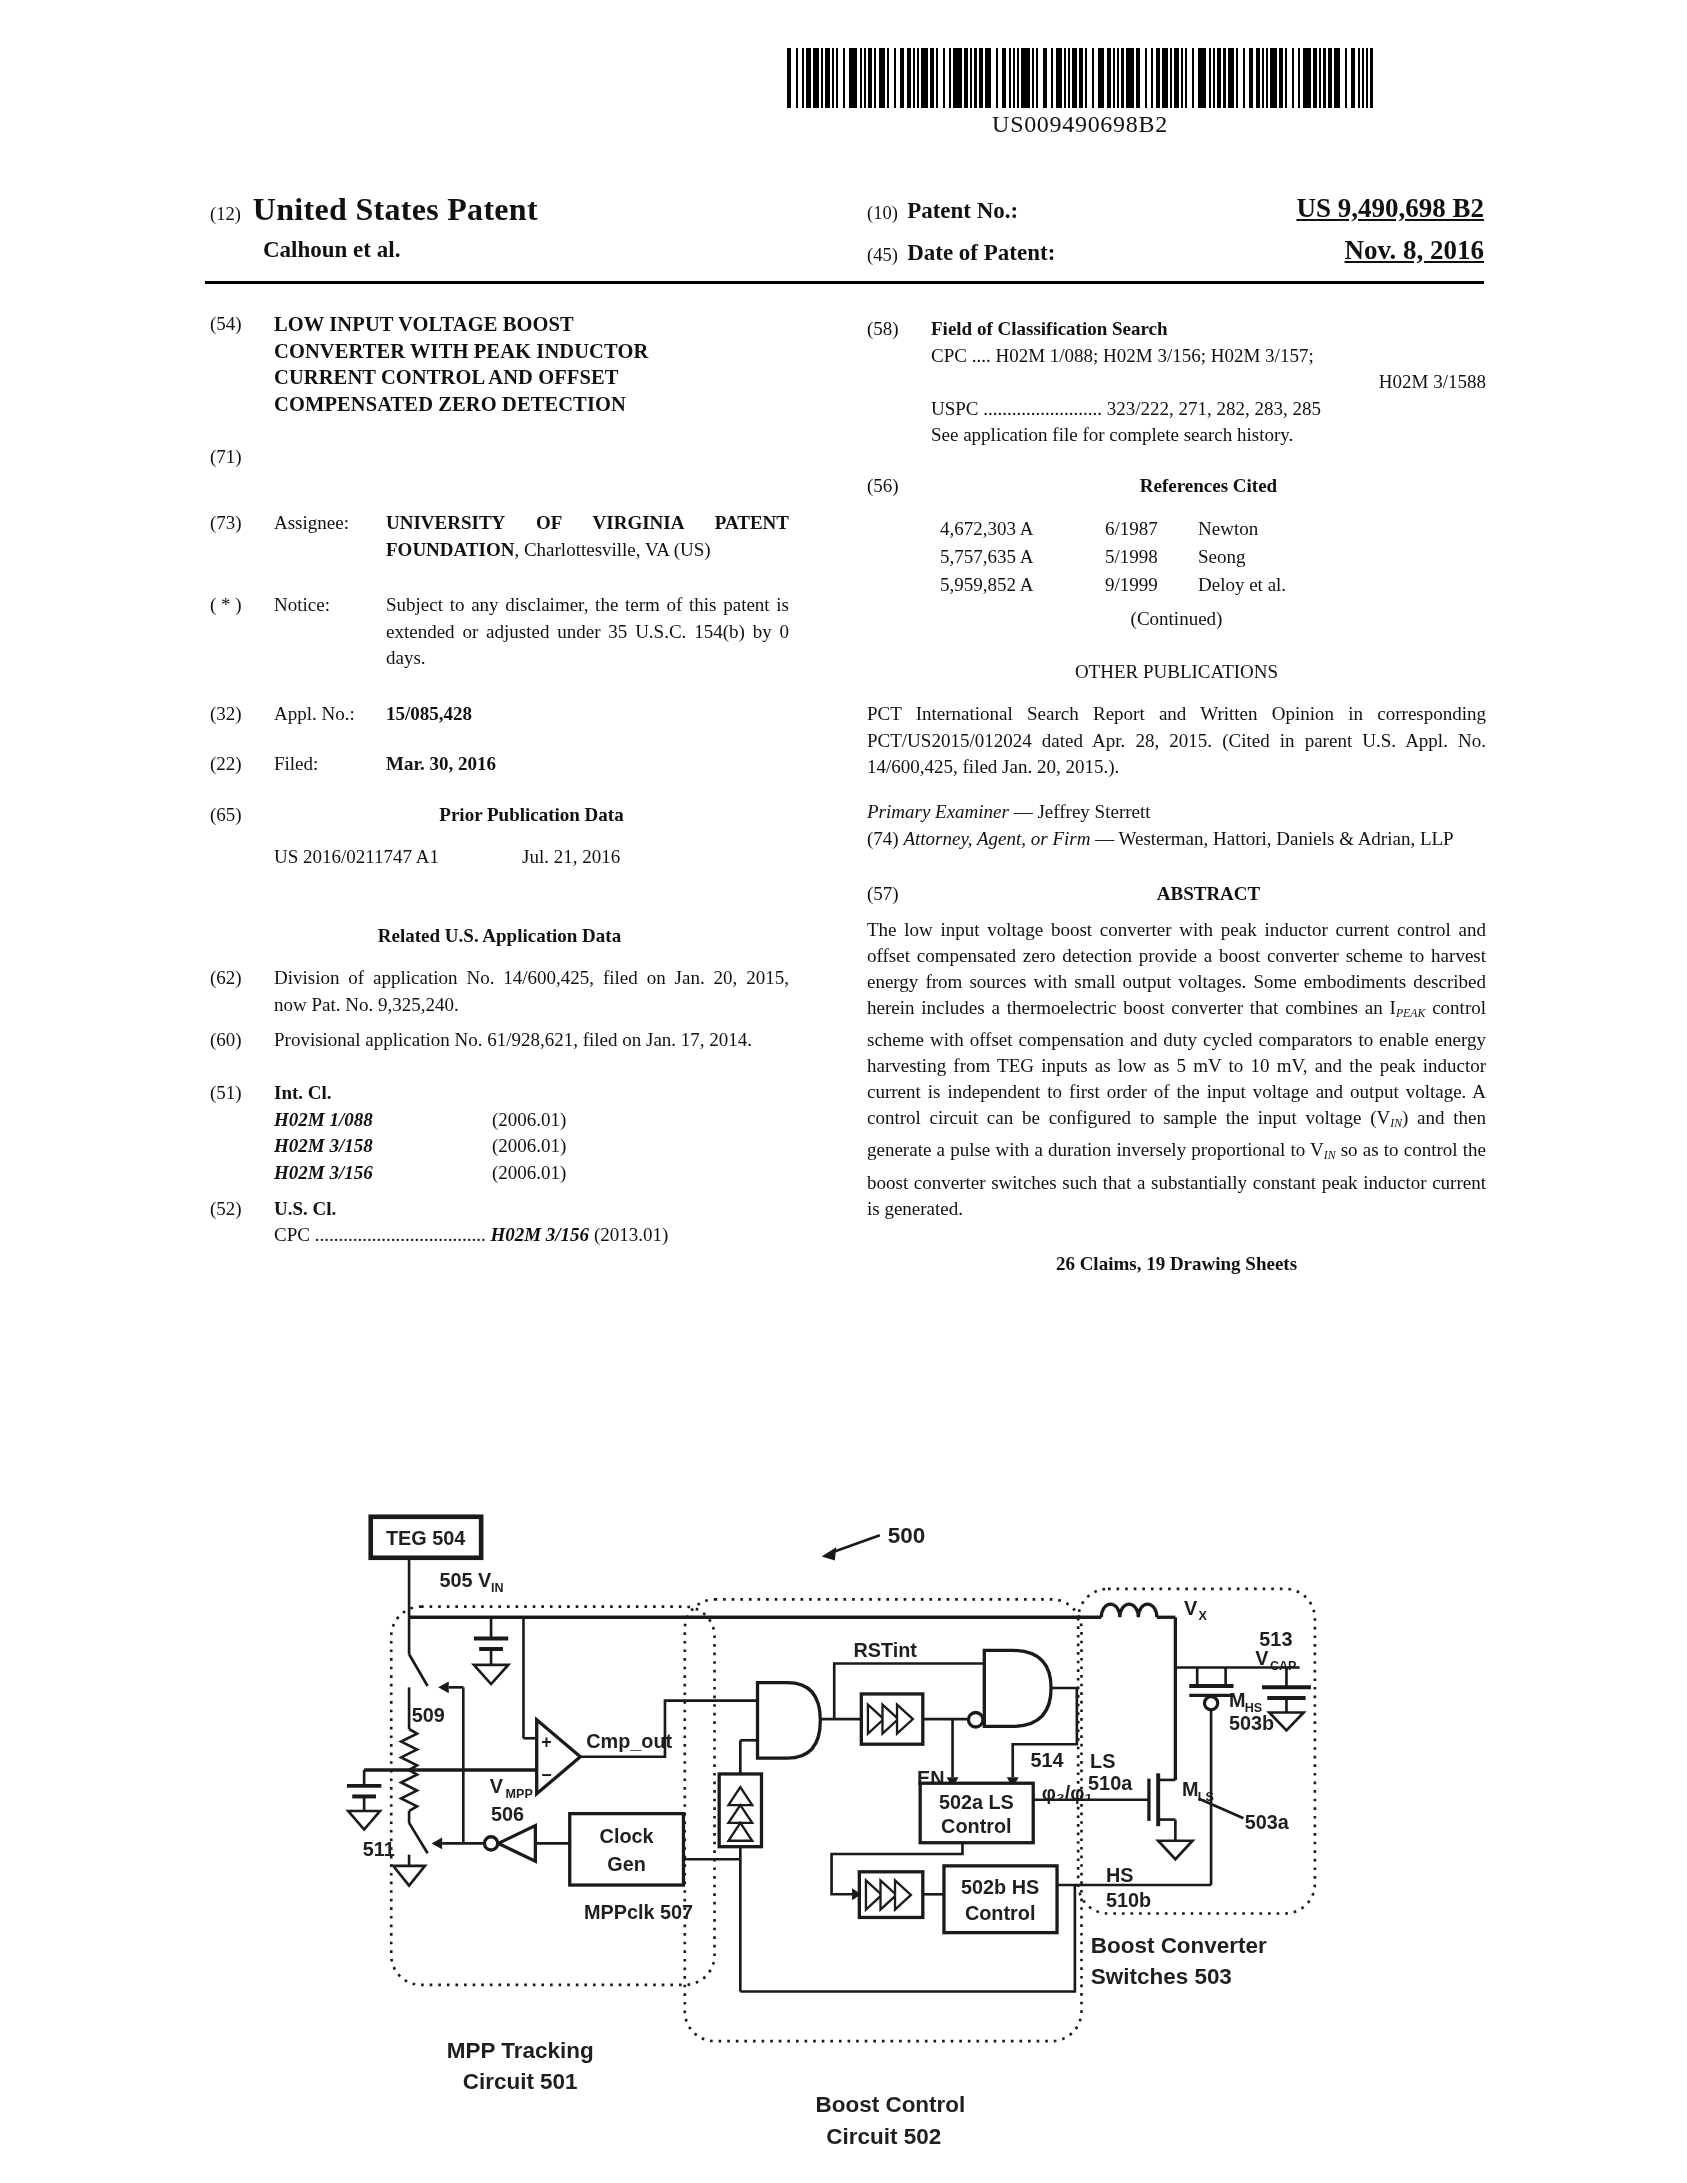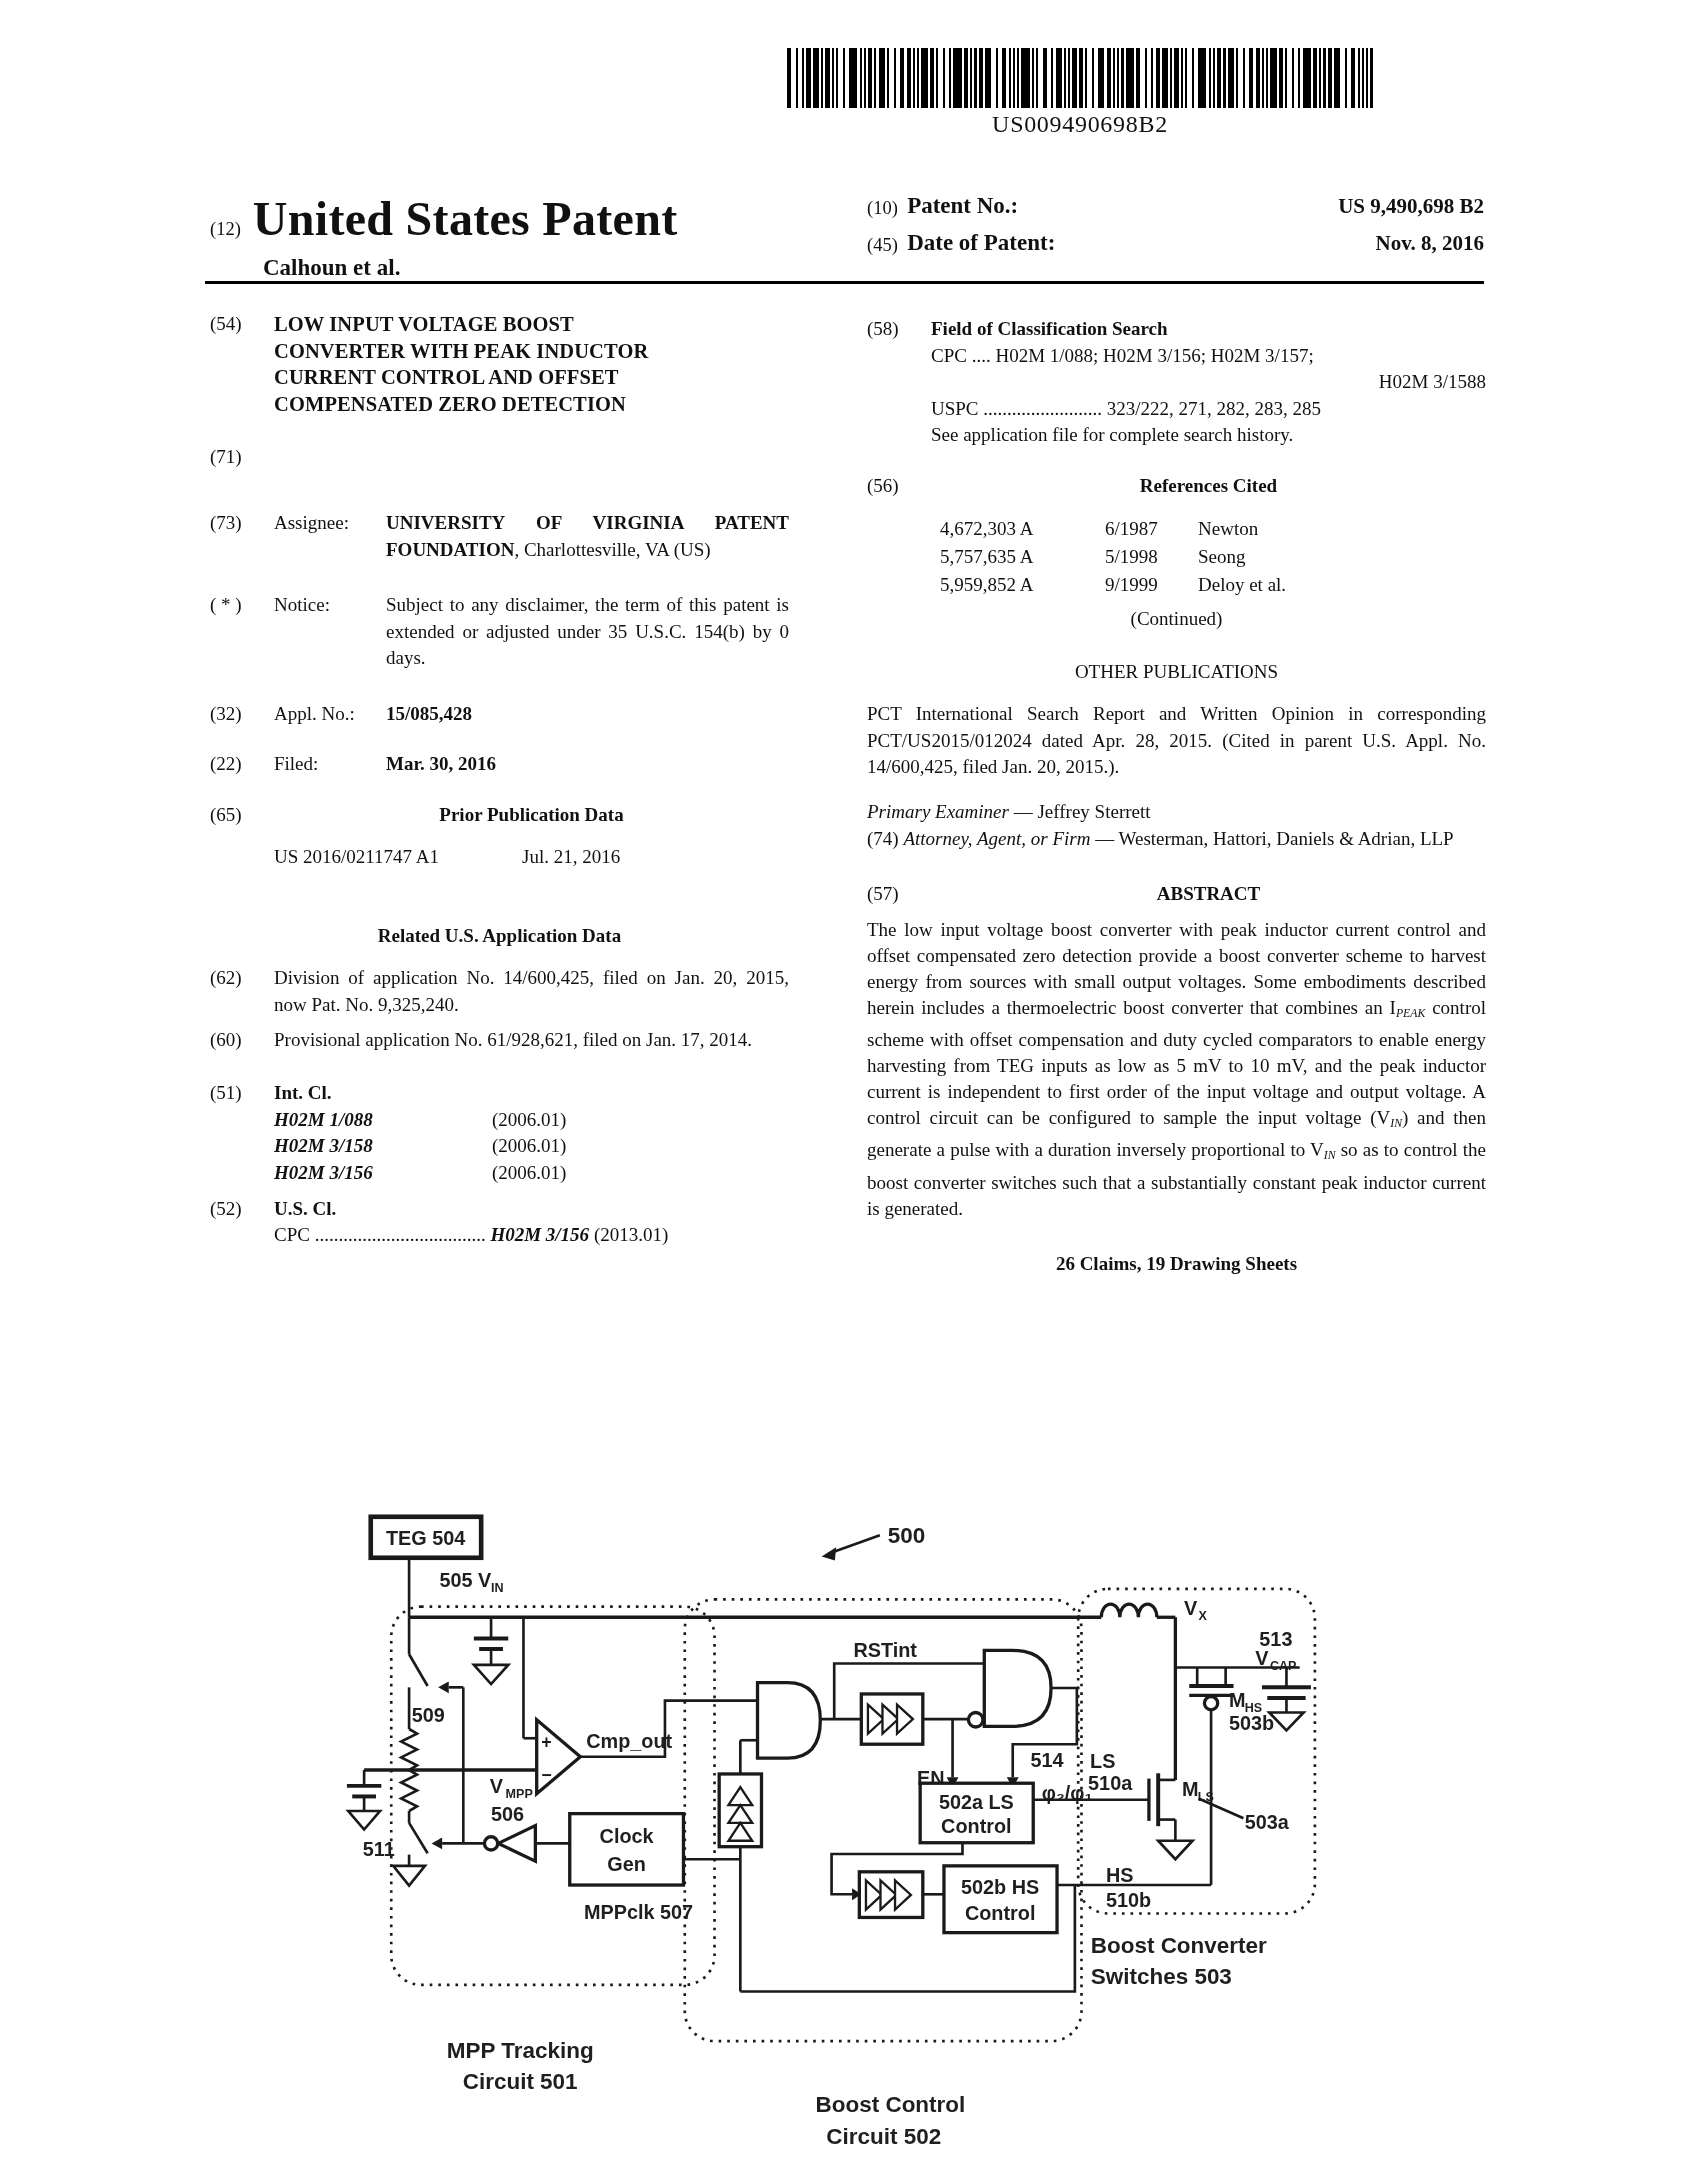--- a/index.html
+++ b/index.html
@@ -9,26 +9,26 @@
   }
   
   .barcode-wrap { position:absolute; left:787px; top:48px; width:586px; }
   .barcode { display:flex; align-items:stretch; width:586px; height:60px; overflow:hidden; }
   .bar { background:#000; height:100%; flex:0 0 auto; }
   .barcode-text { text-align:center; font-size:24px; letter-spacing:0.7px; margin-top:2.6px; }
   
   .hdr-num { font-size:18.5px; }
   .hdr-left { position:absolute; left:210px; top:191px; }
   .hdr-title { display:flex; align-items:baseline; gap:12px; }
-  .hdr-title .big { font-size:48px; font-weight:bold; letter-spacing:0.3px; }
+  .hdr-title .big { font-size:32px; font-weight:bold; letter-spacing:0.3px; }
   .hdr-party { font-size:23px; font-weight:bold; margin:9.3px 0 0 53px; }
   .hdr-right { position:absolute; left:867px; top:193px; width:617px; }
   .hdr-row { display:flex; align-items:flex-end; margin-bottom:10.6px; }
   .hdr-row .lbl { font-size:23px; font-weight:bold; margin-left:9.3px; }
-  .hdr-row .val { font-size:21px; font-weight:bold; margin-left:auto; }
+  .hdr-row .val { font-size:27px; font-weight:bold; margin-left:auto;text-decoration:underline; }
   .rule { position:absolute; left:205px; top:281px; width:1279px; height:2.6px; background:#000; }
   
   .col { position:absolute; font-size:19px; line-height:26.5px; }
   .left-col  { left:210px; top:311px; width:579px; }
   .right-col { left:867px; top:316px; width:619px; }
   .item { display:grid; grid-template-columns:64px 1fr; align-items:start; }
   .item .num { font-size:19px; }
   .fieldrow { display:grid; grid-template-columns:112px 1fr; }
   .b { font-weight:bold; }
   .i { font-style:italic; }

